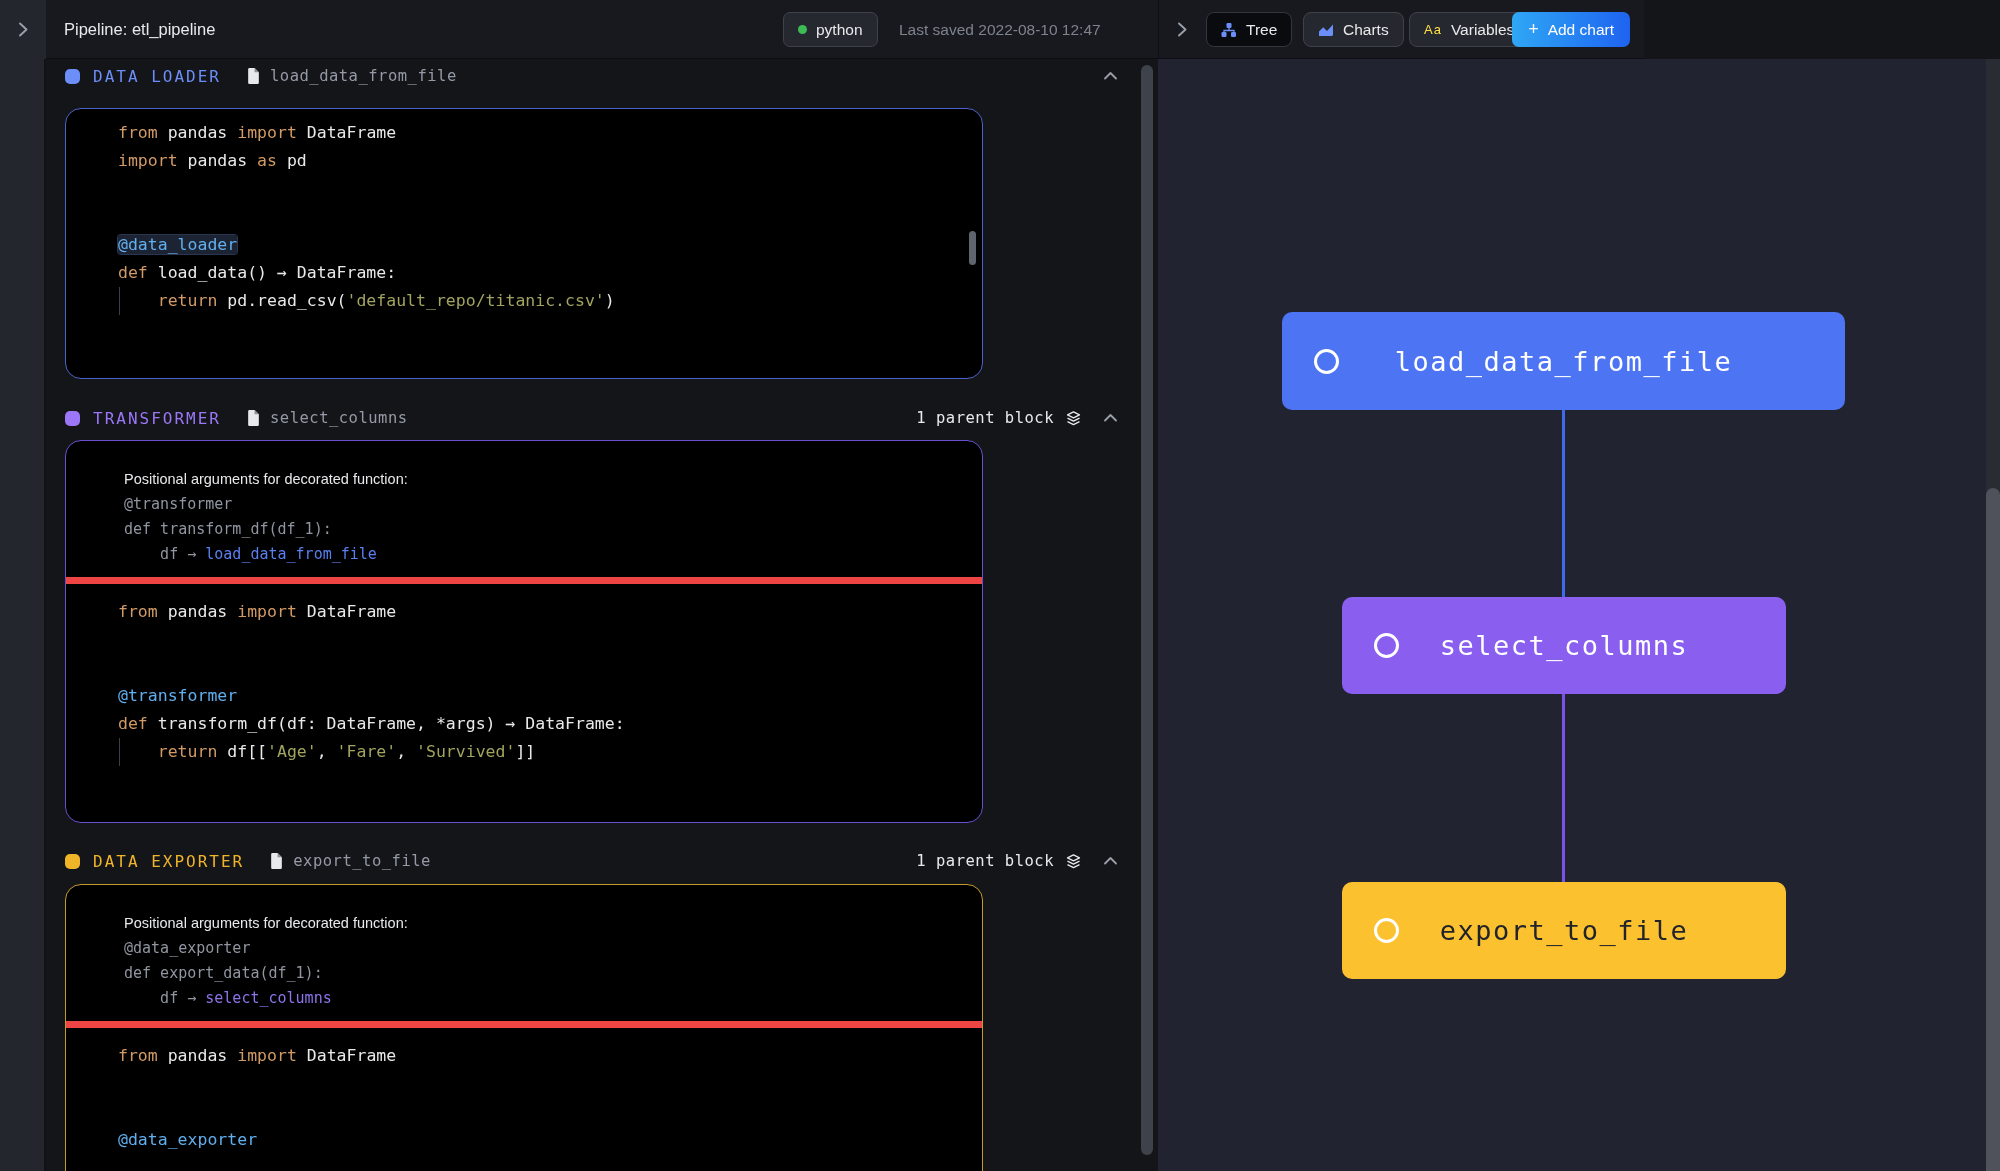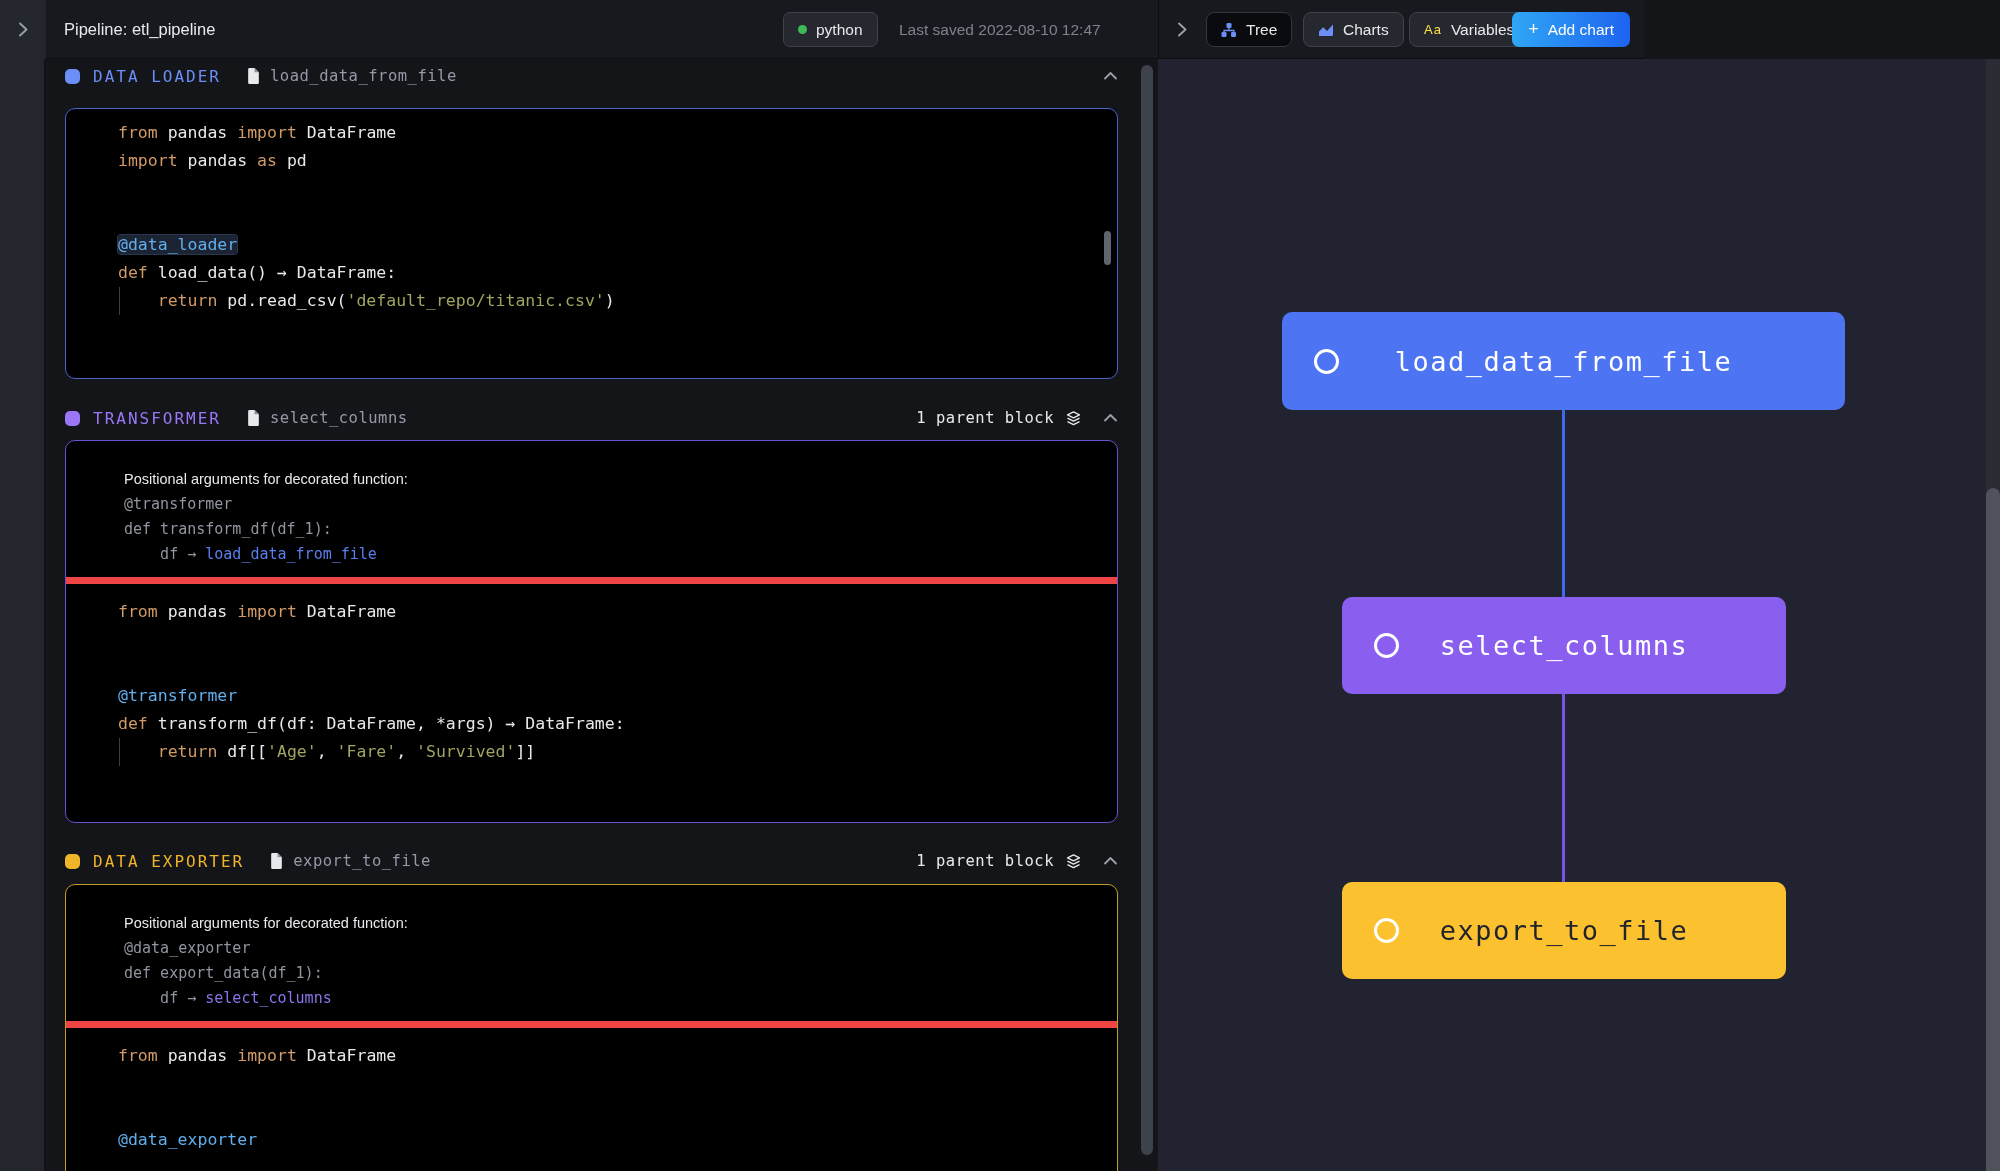--- a/index.html
+++ b/index.html
@@ -44,22 +44,22 @@
   .blk-header { position:absolute; left:19px; width:1053px; height:26px; display:flex; align-items:center; }
   .dot { width:15px; height:15px; border-radius:5px; margin-right:13px; flex:none; }
   .blk-type { font-family:"DejaVu Sans Mono", monospace; font-size:16px; letter-spacing:2px; }
   .file-ico { margin-left:26px; margin-right:10px; display:flex; }
   .blk-file { font-family:"DejaVu Sans Mono", monospace; font-size:15.5px; color:#9499A6; letter-spacing:.5px; }
   .spacer { flex:1; }
   .parent-lbl { font-family:"DejaVu Sans Mono", monospace; font-size:15.5px; color:#E8E9EC; letter-spacing:.5px; margin-right:12px; }
   .layers { margin-right:22px; display:flex; }
   .chev-up { display:flex; }
 
-  .code-block { position:absolute; left:19px; width:1053px; background:#000000;
-                border:1.5px solid; border-radius:10px; overflow:hidden; }
+  .code-block { position:absolute; left:19px; width:918px; background:#000000;
+                border:1.5px solid; border-radius:16px; overflow:hidden; }
   .code-area { padding:10px 10px 0 52px; }
   .cl { position:relative; white-space:pre; font-family:"DejaVu Sans Mono", monospace;
         font-size:16.5px; height:28px; line-height:28px; color:#E9E9E9; }
   .cl.g::before { content:''; position:absolute; left:1px; top:0; bottom:0; width:1px; background:#3A3E48; }
   .s-kw { color:#D19A66; } .s-tx { color:#E9E9E9; } .s-dec { color:#61AFEF; }
   .s-dechl { color:#61AFEF; background:#1C2433; box-shadow:0 0 0 1px #2A3550; border-radius:3px;text-align:center; }
   .s-str { color:#A2A45F; } .s-gray { color:#9095A0; }
   .s-linkb { color:#5A7FF0; } .s-linkp { color:#8C73EA; }
 
   .args { padding:27px 10px 10px 58px; border-bottom:7px solid #ef4444; }

